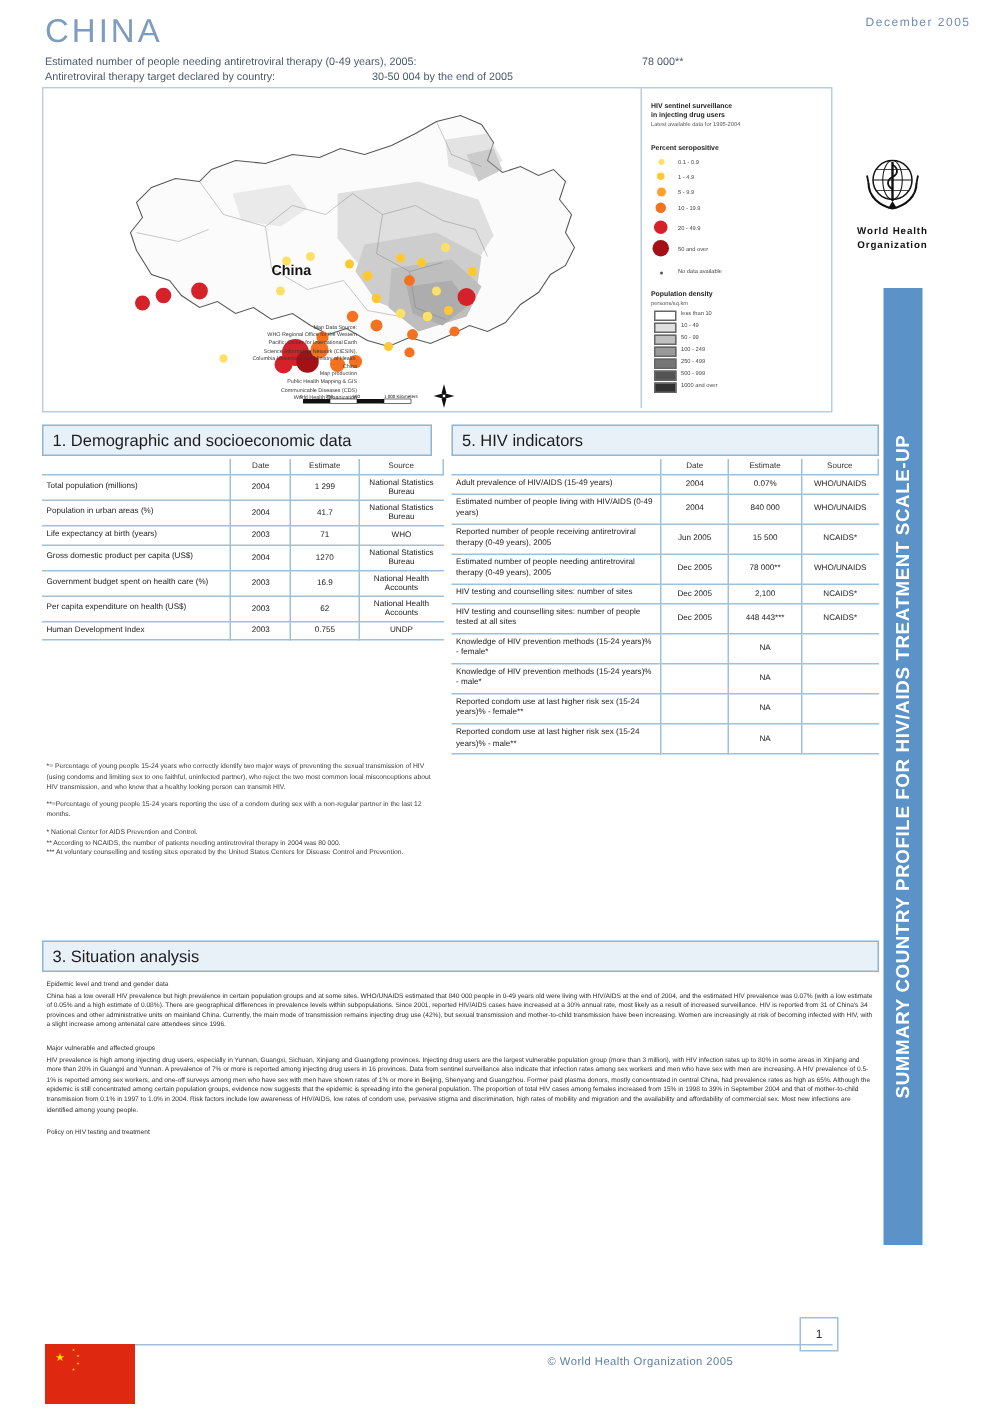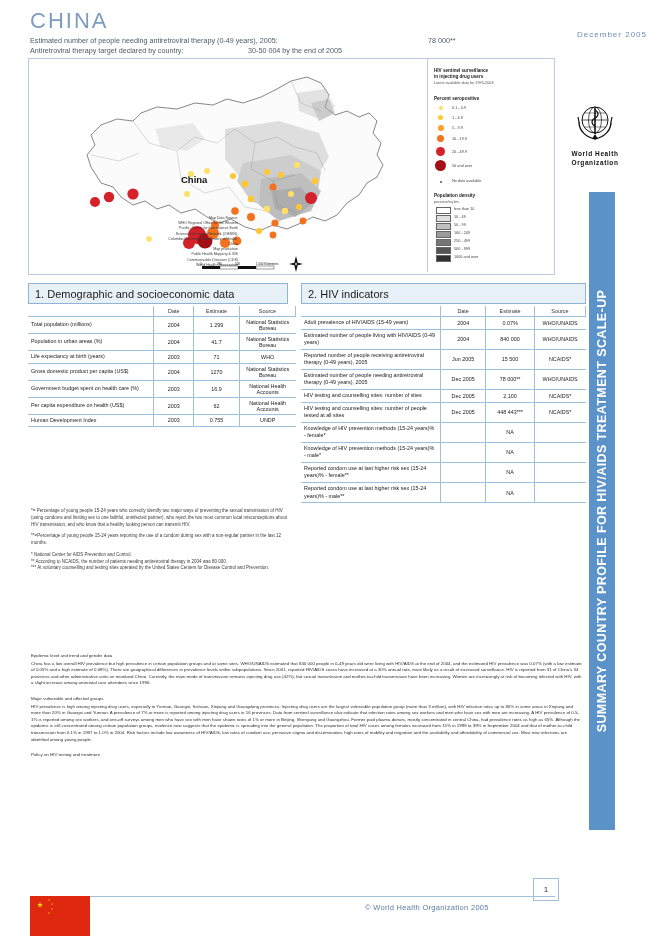--- a/index.html
+++ b/index.html
@@ -10,21 +10,21 @@
   }
   .page{position:absolute;left:0;top:0;width:665px;height:940px;}
 
   
   #country-title{
     position:absolute;left:30px;top:8px;
     font-size:22px;letter-spacing:2px;color:#7e9cc0;font-weight:400;
   }
   #report-date{
     position:absolute;right:18px;top:10px;
-    font-size:8px;letter-spacing:1px;color:#6f8db3;margin-top:20px;
+    font-size:8px;letter-spacing:1px;color:#6f8db3;
   }
   .hdr-line{position:absolute;left:30px;font-size:7.2px;color:#4a5a6a;white-space:nowrap;}
   #hdr-line1{top:36px;}
   #hdr-line2{top:46px;text-align:right;}
   .hdr-val{position:absolute;font-size:7.2px;color:#4a5a6a;}
   #hdr-val1{left:428px;top:36px;}
   #hdr-val2{left:248px;top:46px;}
 
   
   #map-panel{
@@ -343,21 +343,21 @@
         </tr>
       <tr>
           <td class="lbl">Human Development Index</td>
           <td class="ctr">2003</td>
           <td class="ctr">0.755</td>
           <td class="ctr">UNDP</td>
         </tr>
     </tbody>
   </table>
 
-  <div class="sec-head" id="sec2-head">2. HIV indicators</div>
+  <div class="sec-head" id="sec2-head">5. HIV indicators</div>
   <table class="dt" id="tbl2">
     <colgroup>
         <col style="width:49%">
         <col style="width:16%">
         <col style="width:17%">
         <col style="width:18%">
       </colgroup>
     <thead>
       <tr>
         <th></th>
@@ -431,20 +431,21 @@
   </table>
 
   <div id="footnotes">
     <p>*= Percentage of young people 15-24 years who correctly identify two major ways of preventing the sexual transmission of HIV (using condoms and limiting sex to one faithful, uninfected partner), who reject the two most common local misconceptions about HIV transmission, and who know that a healthy looking person can transmit HIV.</p>
     <p>**=Percentage of young people 15-24 years reporting the use of a condom during sex with a non-regular partner in the last 12 months.</p>
     <p class="tight">* National Center for AIDS Prevention and Control.</p>
     <p class="tight">** According to NCAIDS, the number of patients needing antiretroviral therapy in 2004 was 80 000.</p>
     <p class="tight">*** At voluntary counselling and testing sites operated by the United States Centers for Disease Control and Prevention.</p>
   </div>
 
+  <div class="sec-head" id="sec3-head">3. Situation analysis</div>
   <div id="situation">
     <p class="sa-title">Epidemic level and trend and gender data</p>
     <p class="sa-body">China has a low overall HIV prevalence but high prevalence in certain population groups and at some sites. WHO/UNAIDS estimated that 840 000 people in 0-49 years old were living with HIV/AIDS at the end of 2004, and the estimated HIV prevalence was 0.07% (with a low estimate of 0.05% and a high estimate of 0.08%). There are geographical differences in prevalence levels within subpopulations. Since 2001, reported HIV/AIDS cases have increased at a 30% annual rate, most likely as a result of increased surveillance. HIV is reported from 31 of China's 34 provinces and other administrative units on mainland China. Currently, the main mode of transmission remains injecting drug use (42%), but sexual transmission and mother-to-child transmission have been increasing. Women are increasingly at risk of becoming infected with HIV, with a slight increase among antenatal care attendees since 1996.</p>
     <p class="sa-title">Major vulnerable and affected groups</p>
     <p class="sa-body">HIV prevalence is high among injecting drug users, especially in Yunnan, Guangxi, Sichuan, Xinjiang and Guangdong provinces. Injecting drug users are the largest vulnerable population group (more than 3 million), with HIV infection rates up to 80% in some areas in Xinjiang and more than 20% in Guangxi and Yunnan. A prevalence of 7% or more is reported among injecting drug users in 16 provinces. Data from sentinel surveillance also indicate that infection rates among sex workers and men who have sex with men are increasing. A HIV prevalence of 0.5-1% is reported among sex workers, and one-off surveys among men who have sex with men have shown rates of 1% or more in Beijing, Shenyang and Guangzhou. Former paid plasma donors, mostly concentrated in central China, had prevalence rates as high as 65%. Although the epidemic is still concentrated among certain population groups, evidence now suggests that the epidemic is spreading into the general population. The proportion of total HIV cases among females increased from 15% in 1998 to 39% in September 2004 and that of mother-to-child transmission from 0.1% in 1997 to 1.0% in 2004. Risk factors include low awareness of HIV/AIDS, low rates of condom use, pervasive stigma and discrimination, high rates of mobility and migration and the availability and affordability of commercial sex. Most new infections are identified among young people.</p>
     <p class="sa-title">Policy on HIV testing and treatment</p>
     <p class="sa-body"></p>
   </div>
 
   <div id="page-box">1</div>

